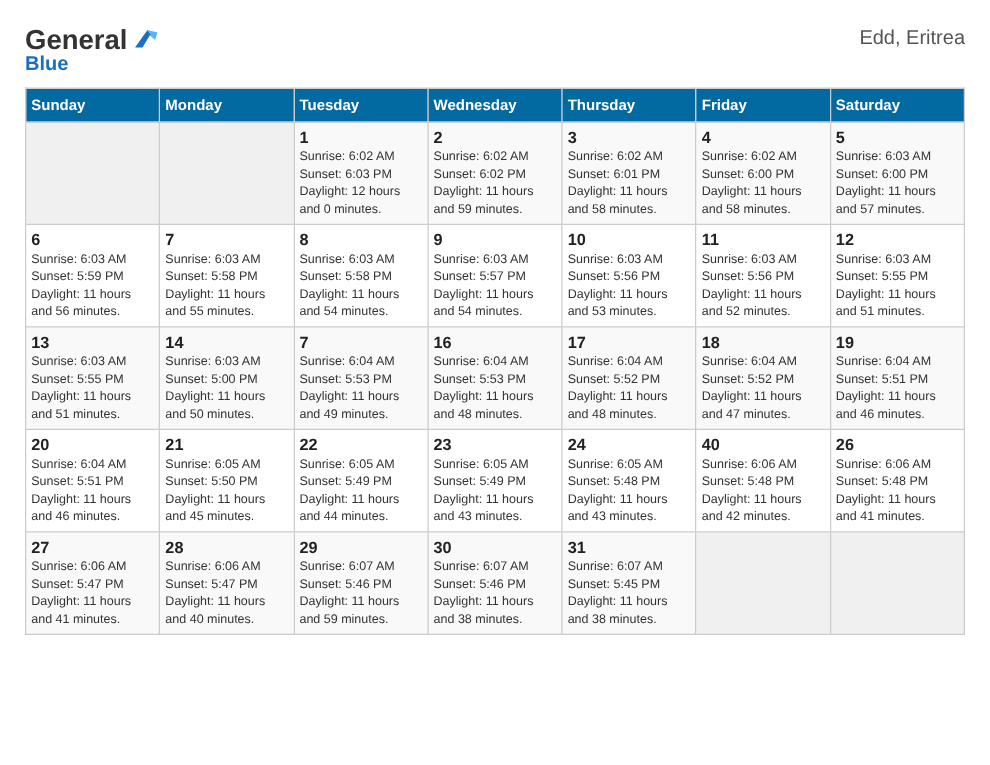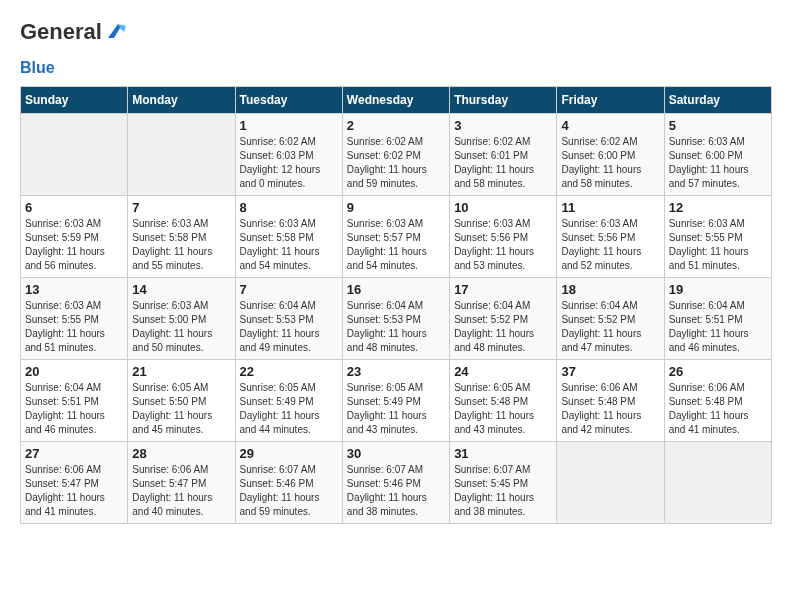--- a/index.html
+++ b/index.html
@@ -13,21 +13,20 @@
     .header-area {
       display: flex;
       justify-content: space-between;
       align-items: flex-start;
       margin-bottom: 10px;
     }
     .logo {
       display: flex;
       flex-direction: column;
       align-items: flex-start;
-      gap: 16px;
     }
     .logo-general {
       font-size: 22px;
       font-weight: bold;
       color: #333;
       line-height: 1;
     }
     .logo-blue {
       font-size: 16px;
       font-weight: bold;
@@ -47,21 +46,21 @@
       font-size: 16px;
       color: #555;
       margin-top: 2px;
     }
     table {
       width: 100%;
       border-collapse: collapse;
       font-size: 11px;
     }
     thead tr th {
-      background-color: #0c4a6e;
+      background-color: #0369a1;
       color: #fff;
       padding: 6px 4px;
       text-align: left;
       font-size: 12px;
       font-weight: bold;
       border: 1px solid #ccc;
     }
     tbody tr td {
       border: 1px solid #ccc;
       vertical-align: top;
@@ -100,20 +99,21 @@
     <div style="display:flex; align-items:center;">
       <span class="logo-general">General</span>
       <svg width="22" height="22" viewBox="0 0 22 22" style="margin-left:2px; margin-bottom:2px;">
         <polygon points="4,18 14,4 20,12 16,8 10,18" fill="#1a6fc4"></polygon>
         <polygon points="14,4 20,12 22,6" fill="#4db8ff"></polygon>
       </svg>
     </div>
     <span class="logo-blue">Blue</span>
   </div>
   <div class="title-area">
+    <div class="subtitle">Edd, Eritrea</div>
   </div>
 </div>
 
 <table>
   <thead>
     <tr>
       <th>Sunday</th>
       <th>Monday</th>
       <th>Tuesday</th>
       <th>Wednesday</th>
@@ -318,21 +318,21 @@
         </td>
         <td>
           <span class="day-num">24</span>
           <div class="day-info">
             <div>Sunrise: 6:05 AM</div>
             <div>Sunset: 5:48 PM</div>
             <div>Daylight: 11 hours and 43 minutes.</div>
           </div>
         </td>
         <td>
-          <span class="day-num">37</span>
+          <span class="day-num">40</span>
           <div class="day-info">
             <div>Sunrise: 6:06 AM</div>
             <div>Sunset: 5:48 PM</div>
             <div>Daylight: 11 hours and 42 minutes.</div>
           </div>
         </td>
         <td>
           <span class="day-num">26</span>
           <div class="day-info">
             <div>Sunrise: 6:06 AM</div>

